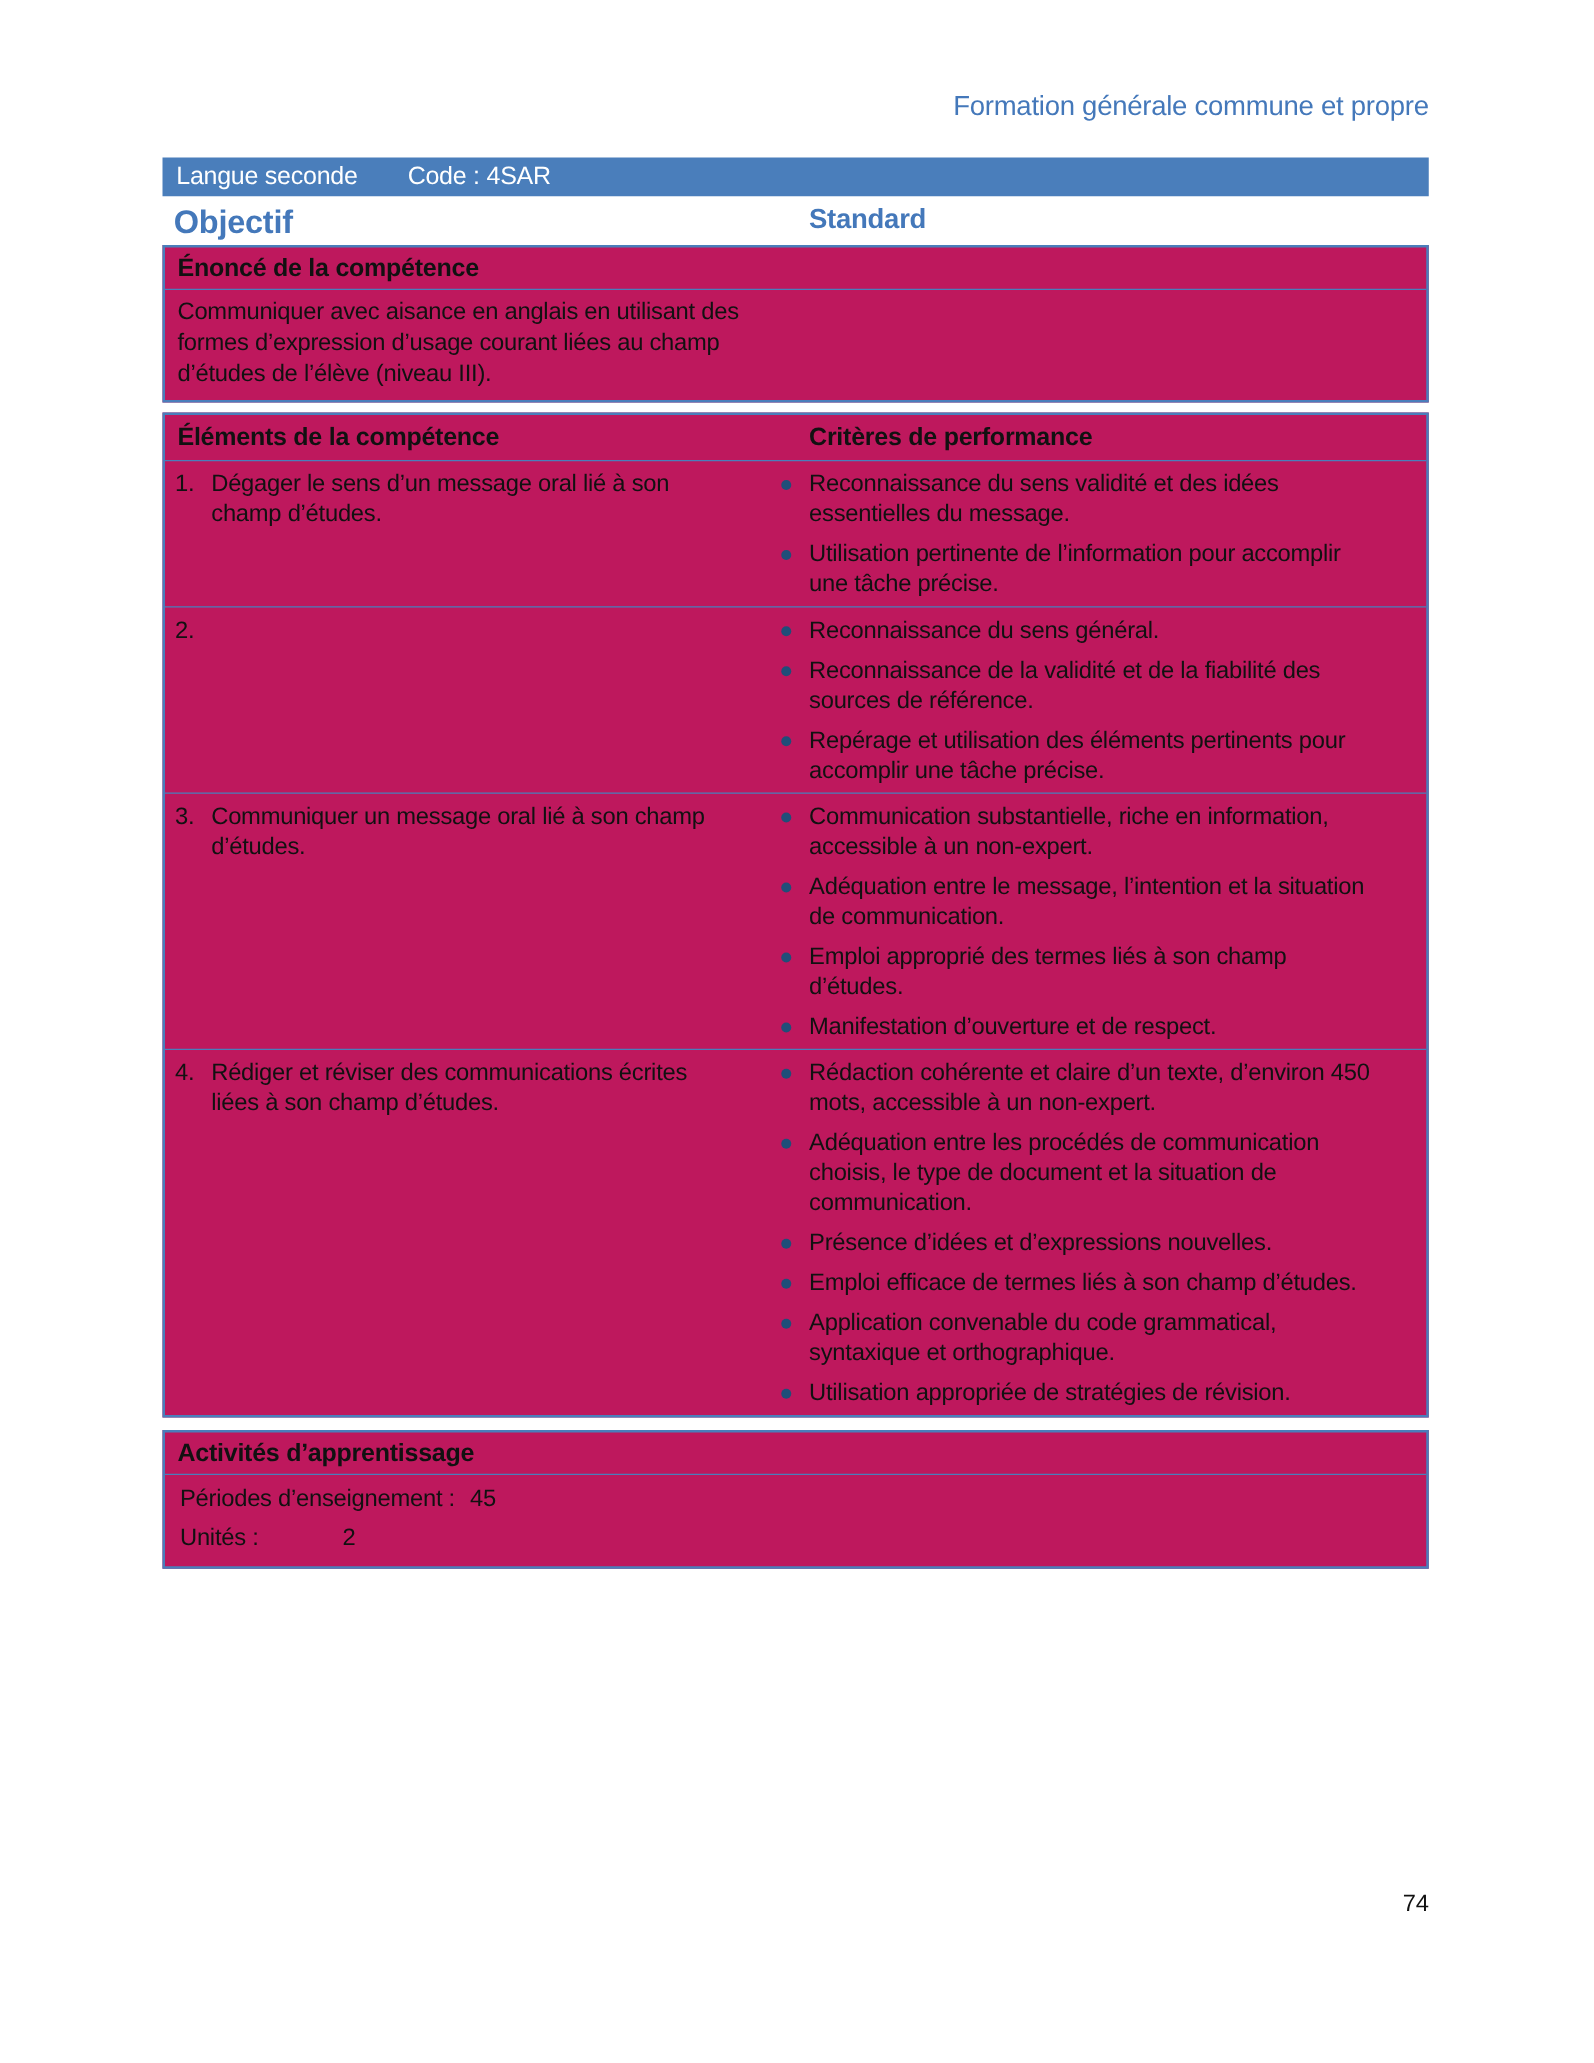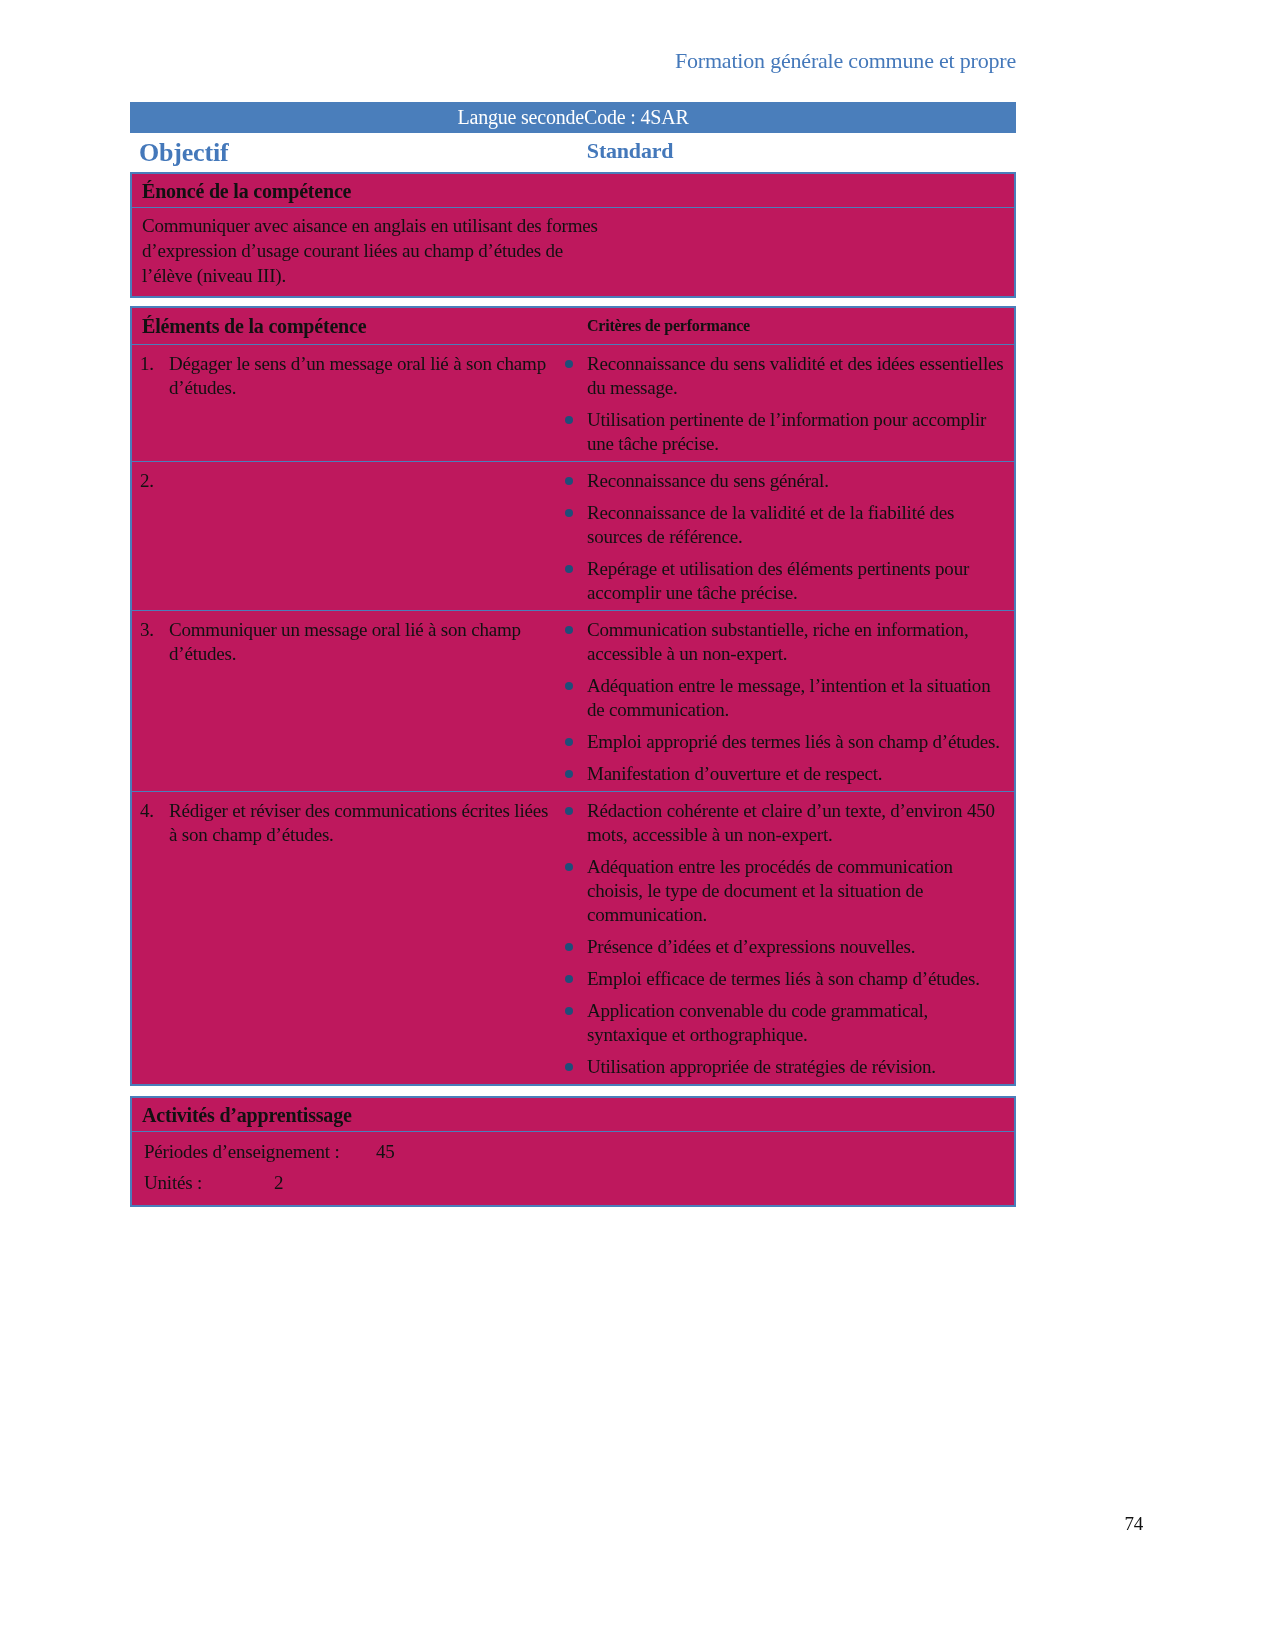--- a/index.html
+++ b/index.html
@@ -10,32 +10,32 @@
   }
   *{ margin:0; padding:0; box-sizing:border-box; }
   html,body{ background:#ffffff; }
   body{
     width:1275px; height:1650px; position:relative;
     font-family:"Liberation Sans", sans-serif;
     color:var(--ink);
     letter-spacing:-0.2px;
   }
   .content{
-    position:absolute; left:130px; top:0; width:886px; padding-top:48px;font-family:Liberation Serif, serif;
+    position:absolute; left:130px; top:0; width:1013px; padding-top:72px;
   }
   
   .doc-header{
     text-align:right; color:var(--heading);
     font-size:22px; line-height:26px; margin-bottom:28px;
   }
   
   .banner{
     background:var(--accent); color:#ffffff;
-    height:31px; display:flex; align-items:center; justify-content:center;
-    padding:0 11px; font-size:20px;
+    height:31px; display:flex; align-items:center; justify-content:flex-start;
+    padding:0 11px; font-size:20px;gap:40px;
   }
   
   .obj-std{ position:relative; height:36px; margin-top:3px; }
   .obj-std .objectif{
     position:absolute; left:9px; top:2px;
     color:var(--heading); font-weight:bold; font-size:26px;
   }
   .obj-std .standard{
     position:absolute; left:calc(47.5% + 36px); top:2px;
     color:var(--heading); font-weight:bold; font-size:22px;
@@ -51,21 +51,21 @@
   .enonce-body{ padding:5px 10px 8px 10px; font-size:19px; line-height:25px; }
   .enonce-body .wrap{ max-width:465px; }
   .gap8{ height:8px; }
   .gap10{ height:10px; }
   
   .comp-header-row{
     display:grid; grid-template-columns:47.5% 1fr;
     border-bottom:1px solid var(--accent);
   }
   .comp-header-row .h1{ font-weight:bold; font-size:20px; line-height:24px; padding:6px 8px 6px 10px; }
-  .comp-header-row .h2{ font-weight:bold; font-size:16px; line-height:24px; padding:6px 8px 6px 36px; }
+  .comp-header-row .h2{ font-weight:bold; font-size:20px; line-height:24px; padding:6px 8px 6px 36px; }
   .comp-row{
     display:grid; grid-template-columns:47.5% 1fr;
     padding:7px 0 5px 0;
   }
   .comp-row + .comp-row{ border-top:1px solid var(--accent); }
   .elem-cell{ display:flex; padding-left:8px; font-size:19px; line-height:24px; }
   .elem-cell .num{ width:29px; flex:none; }
   .elem-cell .elem-text{ max-width:420px; }
   .crit-cell{ padding-left:14px; padding-right:10px; }
   .crit-item{ display:flex; margin-bottom:8px; }

